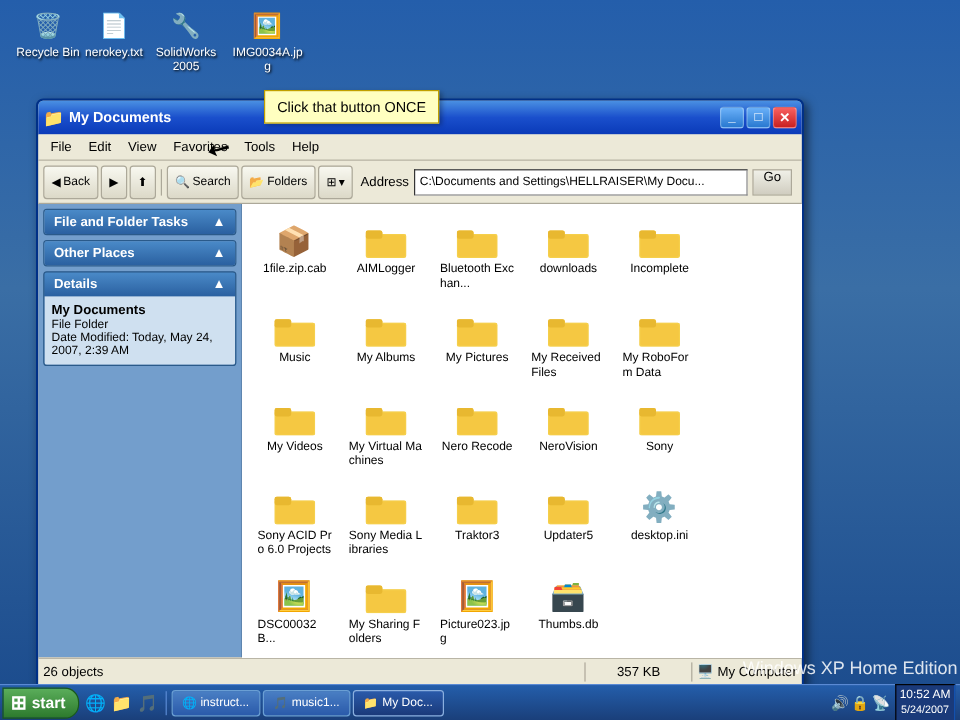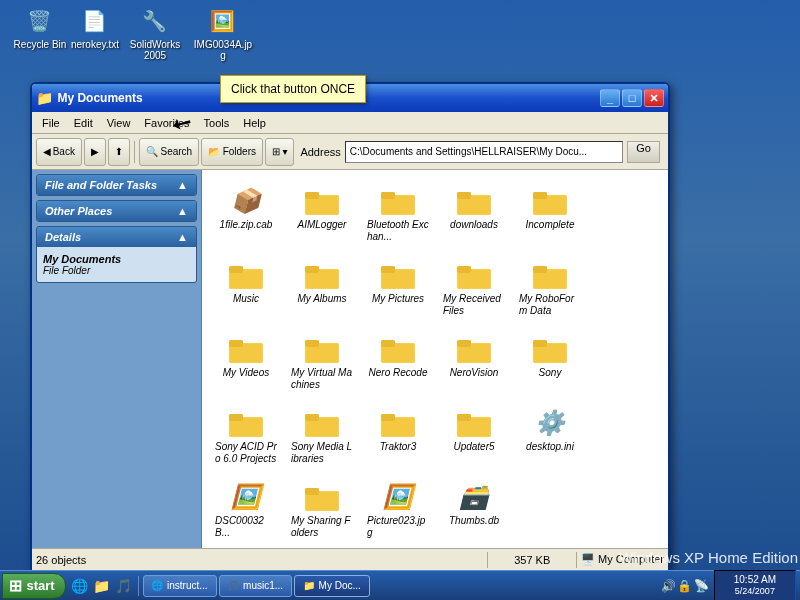--- a/index.html
+++ b/index.html
@@ -108,21 +108,21 @@
       cursor: pointer;
       white-space: nowrap;
     }
     .taskbar-item.active {
       background: linear-gradient(180deg, #2a5aaa 0%, #1a3a7a 100%);
       border-color: #8aafdf;
     }
     .clock-area {
       background: #1a3a7a;
       border: 1px inset #0a2a5a;
-      padding: 2px 19px;
+      padding: 2px 3px;
       text-align: center;
       color: white;
       font-size: 10px;
       line-height: 1.3;
     }
 
     
     .window {
       position: absolute;
       top: 82px;
@@ -241,21 +241,20 @@
       font-size: 11px;
       cursor: pointer;
       text-align: right;
     }
 
     
     .window-body {
       display: flex;
       flex: 1;
       overflow: hidden;
-      font-style: italic;
     }
 
     
     .sidebar {
       width: 170px;
       background: #739ecc;
       border-right: 1px solid #5a7fa8;
       overflow-y: auto;
       padding: 4px;
       display: flex;
@@ -475,20 +474,21 @@
           </div>
         </div>
         <div class="sidebar-section">
           <div class="sidebar-section-header">
             <span>Details</span>
             <span>▲</span>
           </div>
           <div class="details-section">
             <div class="details-title">My Documents</div>
             <div>File Folder</div>
+            <div>Date Modified: Today, May 24, 2007, 2:39 AM</div>
           </div>
         </div>
       </div>
 
       <div class="file-area">
         <div class="file-grid">
 
         <div class="file-item">
               <div class="file-icon" style="font-size: 24px;">📦</div>
               <div class="file-label">1file.zip.cab</div>

